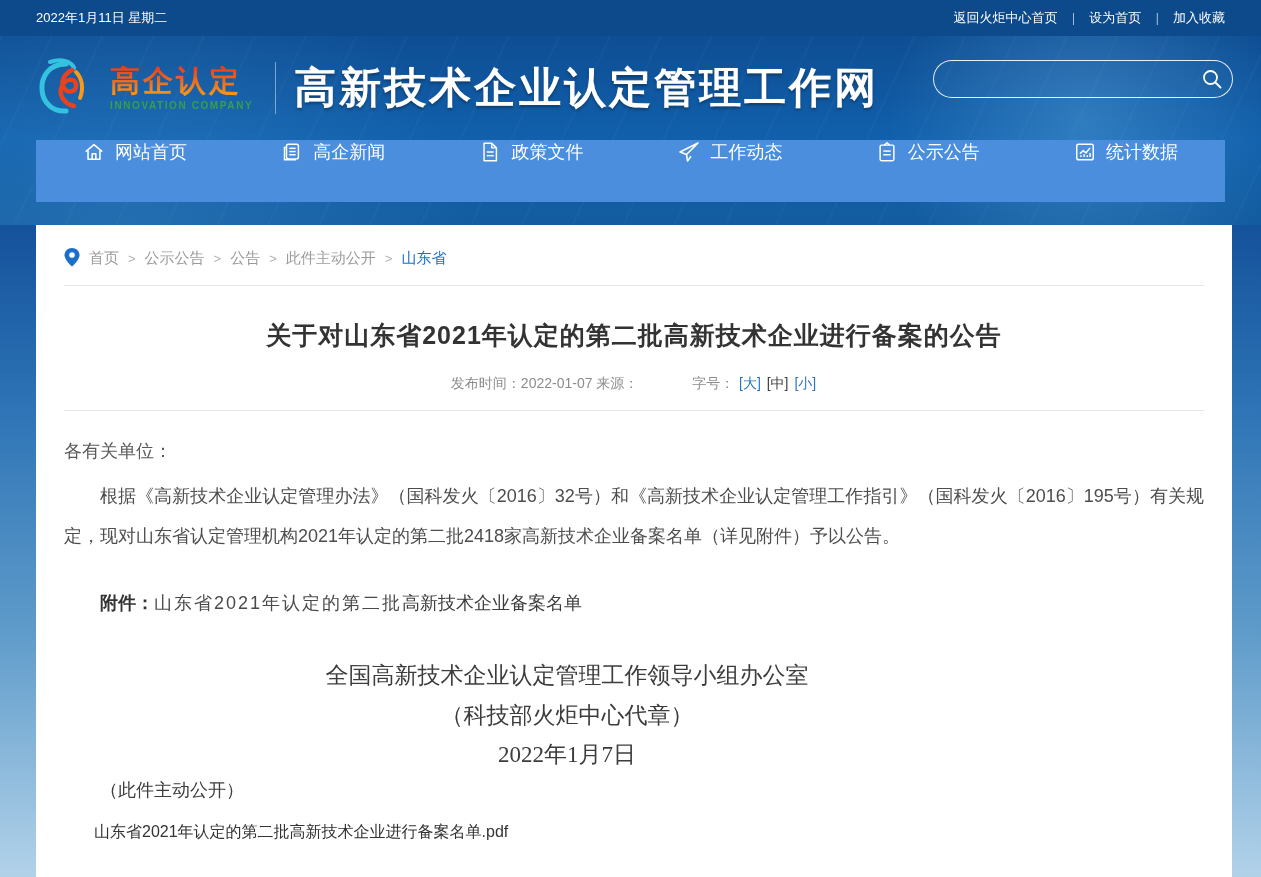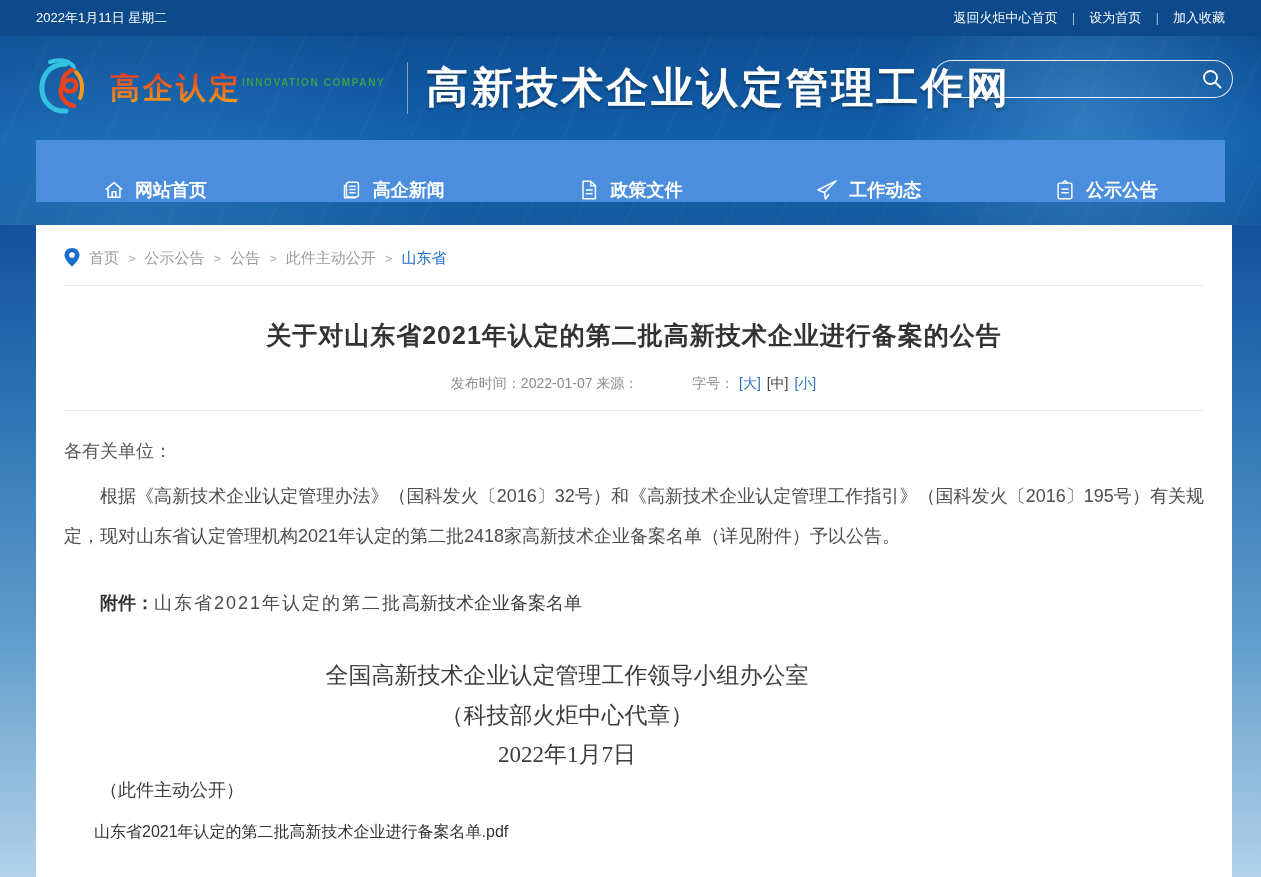--- a/index.html
+++ b/index.html
@@ -21,21 +21,21 @@
     background:
       radial-gradient(circle at 86% 45%, rgba(120,195,245,0.30), rgba(120,195,245,0) 18%),
       radial-gradient(circle at 10% 120%, rgba(90,170,230,0.25), rgba(90,170,230,0) 30%),
       repeating-linear-gradient(115deg, rgba(255,255,255,0.025) 0 2px, rgba(255,255,255,0) 2px 46px),
       linear-gradient(180deg, #0e4e93 0%, #1160ac 55%, #135c9f 100%);
     position:relative;
   }
   .brand-row { height:104px; display:flex; align-items:center; padding:0 36px; position:relative; }
   .logo { display:flex; align-items:center; gap:10px; }
   .logo-mark { width:64px; height:60px; }
-  .logo-text-wrap { display:flex; line-height:1; }
+  .logo-text-wrap { display:flex; flex-direction:column; line-height:1; }
   .logo-cn { font-size:30px; font-weight:bold; color:#f2571f; letter-spacing:3px;
              background:linear-gradient(180deg,#e83b1e,#f59a1a); -webkit-background-clip:text; background-clip:text; color:transparent; }
   .logo-en { font-size:10px; font-weight:bold; color:#35a04a; letter-spacing:1.6px; margin-top:5px; }
   .brand-divider { width:1px; height:52px; background:rgba(255,255,255,0.45); margin:0 18px 0 22px; }
   .site-title {
     color:#fff; font-size:42px; font-weight:900; letter-spacing:3px;
     font-family:"Liberation Serif","DejaVu Serif",serif;
     text-shadow:0 2px 3px rgba(0,0,0,0.35), 0 0 1px rgba(255,255,255,.4);
     white-space:nowrap;
   }
@@ -47,21 +47,21 @@
   .search-input {
     flex:1; height:100%; background:transparent; border:none; outline:none;
     color:#fff; font-size:14px; padding:0 8px 0 18px;
   }
   .search-btn { width:40px; height:100%; background:transparent; border:none; cursor:pointer;
     display:flex; align-items:center; justify-content:center; }
 
   
   .nav {
     margin:0 36px; height:62px; background:#4a8edd;
-    display:flex; align-items:flex-end;font-weight:bold;
+    display:flex; align-items:flex-start;
   }
   .nav-item {
     flex:1; display:flex; align-items:center; justify-content:center; gap:10px;
     color:#fff; font-size:18px; cursor:pointer; white-space:nowrap;
   }
   .nav-item svg { display:block; }
 
   
   .main-bg {
     height:844px;
@@ -180,20 +180,31 @@
       <span data-interactable="false">工作动态</span>
     </div>
     <div class="nav-item" data-interactable="true">
       <svg data-interactable="false" width="22" height="22" viewBox="0 0 24 24" fill="none" stroke="#fff" stroke-width="1.6" stroke-linejoin="round">
         <rect x="4.5" y="4.5" width="15" height="17" rx="1.5"></rect>
           <path d="M9 4.5 L12 2 L15 4.5"></path>
           <line x1="8" y1="11" x2="16" y2="11"></line>
           <line x1="8" y1="15" x2="16" y2="15"></line>
       </svg>
       <span data-interactable="false">公示公告</span>
+    </div>
+    <div class="nav-item" data-interactable="true">
+      <svg data-interactable="false" width="22" height="22" viewBox="0 0 24 24" fill="none" stroke="#fff" stroke-width="1.6" stroke-linejoin="round">
+        <rect x="3" y="3.5" width="18" height="17" rx="2"></rect>
+          <path d="M6.5 14 L10 10.5 L13 13 L17.5 7.5"></path>
+          <line x1="7.5" y1="17.5" x2="7.5" y2="15.5"></line>
+          <line x1="11" y1="17.5" x2="11" y2="14.5"></line>
+          <line x1="14.5" y1="17.5" x2="14.5" y2="15.5"></line>
+          <line x1="17.5" y1="17.5" x2="17.5" y2="13"></line>
+      </svg>
+      <span data-interactable="false">统计数据</span>
     </div>
   </div>
 </div>
 
 <div class="main-bg" data-interactable="false">
   <div class="card" data-interactable="false">
 
     <div class="breadcrumb-row" data-interactable="false">
       <svg data-interactable="false" width="16" height="20" viewBox="0 0 16 20">
         <path d="M8 0 C3.6 0 0.5 3.2 0.5 7.2 C0.5 12 8 18.5 8 18.5 C8 18.5 15.5 12 15.5 7.2 C15.5 3.2 12.4 0 8 0 Z" fill="#1a6fc9"></path>

